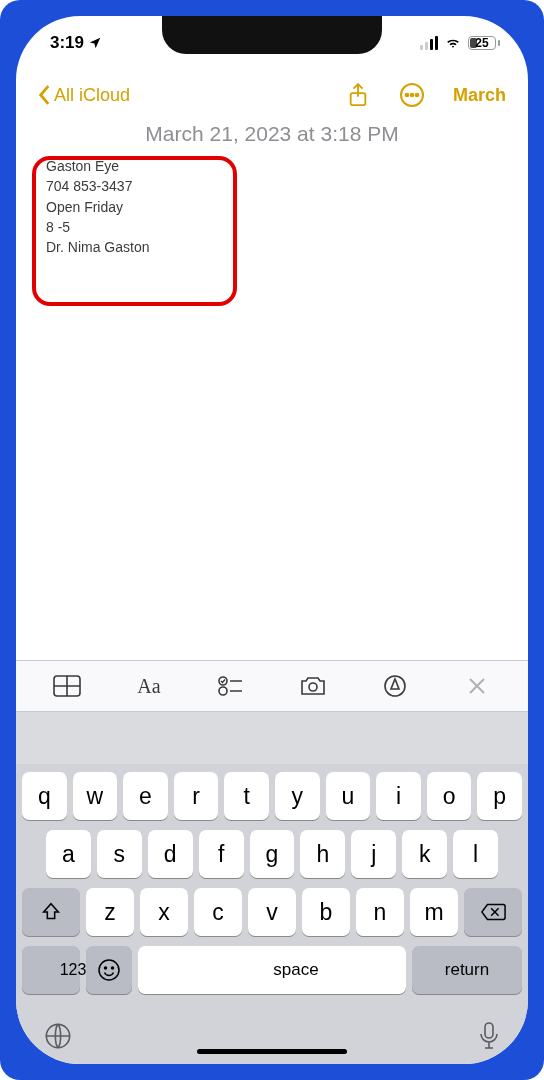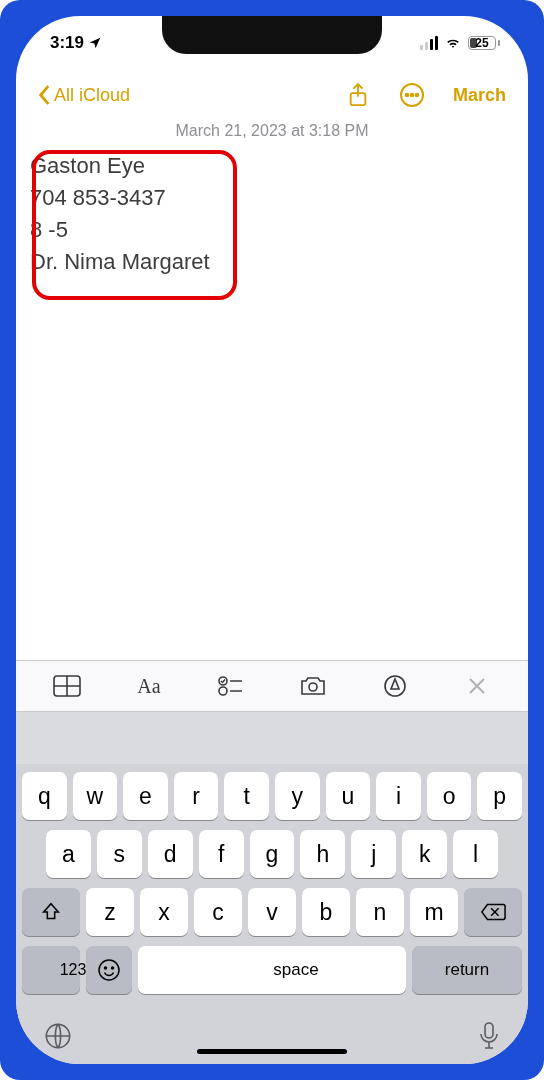--- a/index.html
+++ b/index.html
@@ -38,22 +38,22 @@
   .nav {
     height: 50px; display:flex; align-items:center; justify-content:space-between;
     padding: 0 22px; color:#d6a100;
   }
   .nav-left { display:flex; align-items:center; gap:2px; font-size:18px; font-weight:400; }
   .nav-right { display:flex; align-items:center; gap:28px; }
   .nav-done { font-weight:600; font-size:18px; }
   .icon-btn { width:26px; height:26px; display:flex; align-items:center; justify-content:center; }
   .yellow { color:#d6a100; }
   
-  .note-meta { text-align:center; color:#8e8e93; font-size:16px; padding:2px 0 6px; }
-  .note-body { flex:1; padding:4px 8px; font-size:22px; color:#3c3c3c; line-height:1.45; position:relative; }
+  .note-meta { text-align:center; color:#8e8e93; font-size:21px; padding:2px 0 6px; }
+  .note-body { flex:1; padding:4px 24px; font-size:14px; color:#3c3c3c; line-height:1.45; position:relative; }
   .highlight-box {
     position:absolute; left:16px; top:4px; width:205px; height:150px;
     border:4px solid #e30000; border-radius:18px; pointer-events:none;
   }
   .note-line { padding-left:6px; }
   
   .kb-wrap { background:#d1d3d9; }
   .kb-toolbar {
     background:#f9f9fb; border-top:1px solid #c9c9cc; border-bottom:1px solid #c9c9cc;
     height:52px; display:flex; align-items:center; justify-content:space-around; padding:5px 10px;
@@ -141,22 +141,23 @@
         <span class="nav-done yellow">March</span>
       </div>
     </div>
 
     <div class="note-meta">March 21, 2023 at 3:18 PM</div>
 
     <div class="note-body">
       <div class="highlight-box"></div>
       <div class="note-line">Gaston Eye</div>
       <div class="note-line">704 853-3437</div>
+      <div class="note-line">Open Friday</div>
       <div class="note-line">8 -5</div>
-      <div class="note-line">Dr. Nima Margaret</div>
+      <div class="note-line">Dr. Nima Gaston</div>
     </div>
 
     <div class="kb-wrap">
       <div class="kb-toolbar">
         <div class="tb">
             <svg width="28" height="22" viewBox="0 0 28 22" fill="none" stroke="#3a3a3c" stroke-width="1.6">
               <rect x="1" y="1" width="26" height="20" rx="3"></rect>
               <path d="M1 11h26M14 1v20"></path>
             </svg>
           </div>

